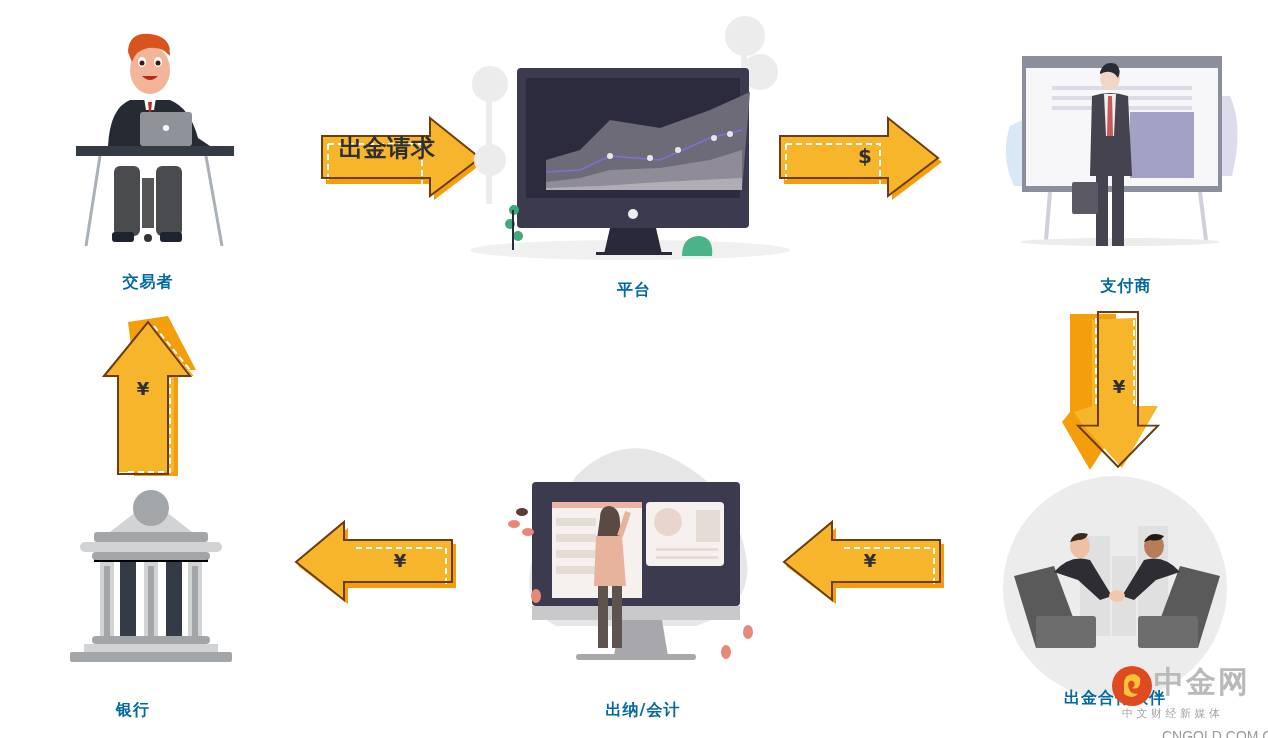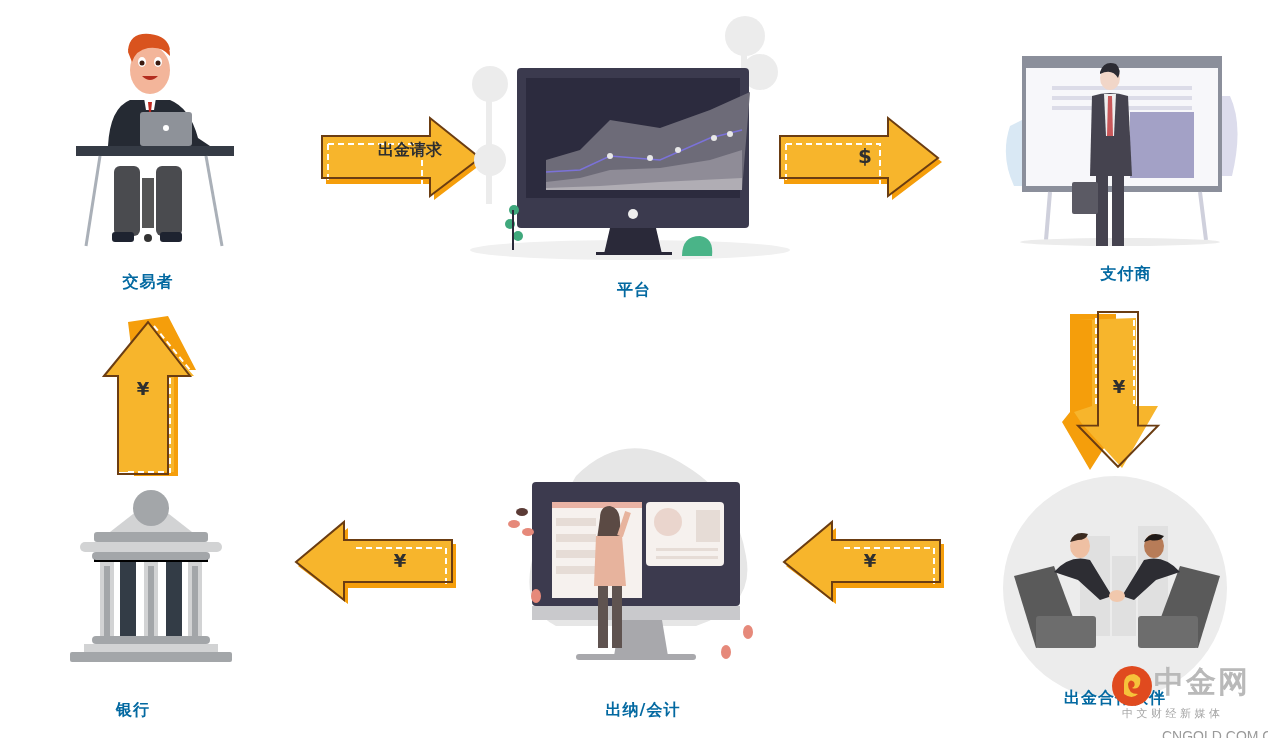--- a/index.html
+++ b/index.html
@@ -50,21 +50,21 @@
 </div>
 <div class="label" style="left:98px;top:272px;width:100px;">交易者</div>
 
 <div class="arrow" style="left:322px;top:118px;">
   <svg width="164" height="82" viewBox="0 0 164 82">
     <polygon points="4,22 112,22 112,6 162,44 112,82 112,66 4,66" fill="#f59e0b"></polygon>
     <polygon points="0,18 108,18 108,0 158,40 108,78 108,60 0,60" fill="#f7b52c"></polygon>
     <polyline points="6,26 100,26 100,70 6,70 6,26" fill="none" stroke="#ffffff" stroke-width="2" stroke-dasharray="6,4"></polyline>
     <polygon points="0,18 108,18 108,0 158,40 108,78 108,60 0,60" fill="none" stroke="#6b3d12" stroke-width="2"></polygon>
   </svg>
-  <div class="arrow-text" style="left:10px;top:22px;width:110px;font-size:16px;text-align:right;">出金请求</div>
+  <div class="arrow-text" style="left:10px;top:14px;width:110px;font-size:24px;">出金请求</div>
 </div>
 
 <div class="node" style="left:460px;top:10px;width:340px;height:256px;">
   <svg width="340" height="256" viewBox="0 0 340 256">
     <circle cx="30" cy="74" r="18" fill="#ececec"></circle>
     <circle cx="30" cy="150" r="16" fill="#ececec"></circle>
     <rect x="26" y="74" width="6" height="120" fill="#ececec"></rect>
     <circle cx="285" cy="26" r="20" fill="#ececec"></circle>
     <circle cx="300" cy="62" r="18" fill="#ececec"></circle>
     <rect x="281" y="26" width="6" height="60" fill="#ececec"></rect>
@@ -123,21 +123,21 @@
     <ellipse cx="110" cy="22" rx="10" ry="12" fill="#f1d6c8"></ellipse>
     <path d="M100 16 Q104 4 116 8 Q122 14 118 22 Q112 12 100 18 Z" fill="#2b2b33"></path>
     <path d="M92 40 Q110 34 128 40 L132 120 L90 120 Z" fill="#45434f"></path>
     <path d="M104 38 L116 38 L114 80 L106 80 Z" fill="#eee"></path>
     <path d="M108 40 L112 40 L113 80 L107 80 Z" fill="#c9585a"></path>
     <rect x="96" y="118" width="12" height="72" fill="#45434f"></rect>
     <rect x="112" y="118" width="12" height="72" fill="#45434f"></rect>
     <rect x="72" y="126" width="26" height="32" rx="2" fill="#5b5a64"></rect>
   </svg>
 </div>
-<div class="label" style="left:1076px;top:264px;width:100px;">支付商</div>
+<div class="label" style="left:1076px;top:276px;width:100px;">支付商</div>
 
 <div class="arrow" style="left:1066px;top:312px;">
   <svg width="100" height="160" viewBox="0 0 100 160">
     <polygon points="4,2 50,2 50,92 66,92 24,158 -4,110 4,100" fill="#f59e0b"></polygon>
     <polygon points="10,8 70,6 70,94 92,94 56,156 16,112 8,100 26,94 26,8" fill="#f7b52c"></polygon>
     <polyline points="30,6 30,94" fill="none" stroke="#ffffff" stroke-width="2" stroke-dasharray="6,4"></polyline>
     <polyline points="68,8 68,92" fill="none" stroke="#ffffff" stroke-width="2" stroke-dasharray="6,4"></polyline>
     <polygon points="36,2 76,2 76,118 96,118 56,160 16,118 36,118" fill="none" stroke="#6b3d12" stroke-width="2" transform="translate(-4,-2) scale(1,0.98)"></polygon>
   </svg>
   <div class="arrow-text" style="left:38px;top:64px;width:30px;font-size:18px;">¥</div>

